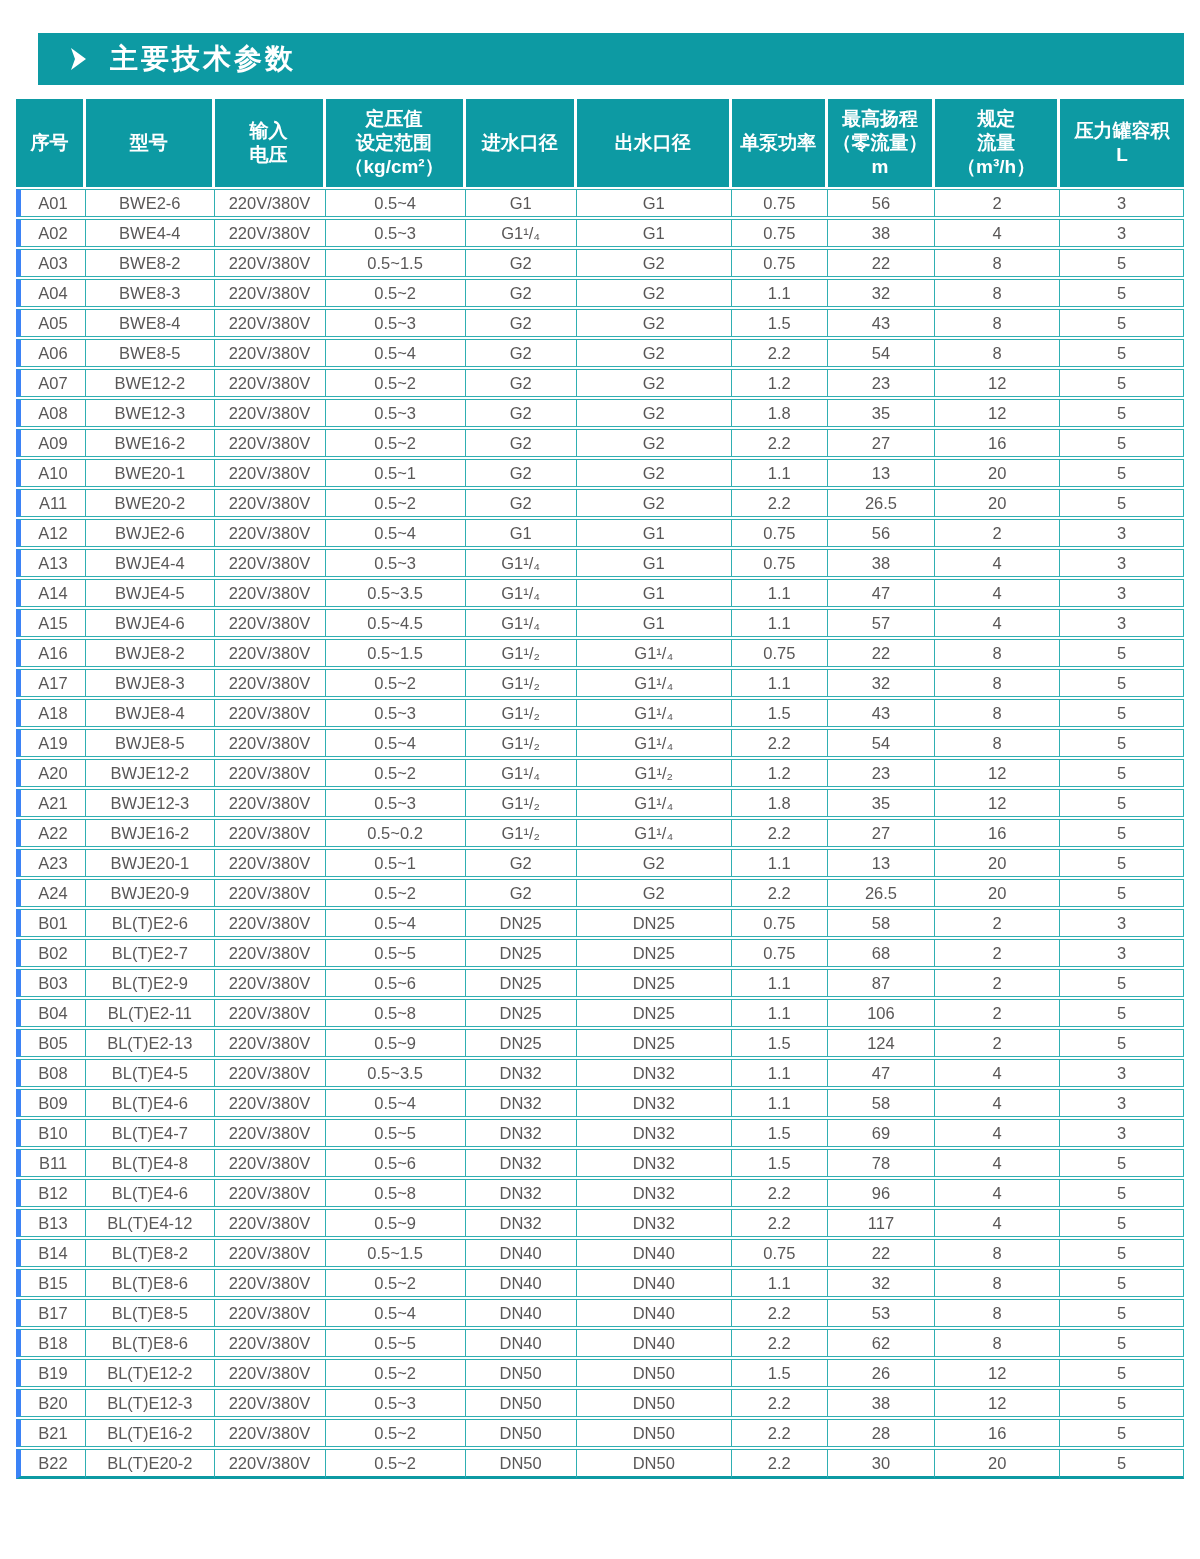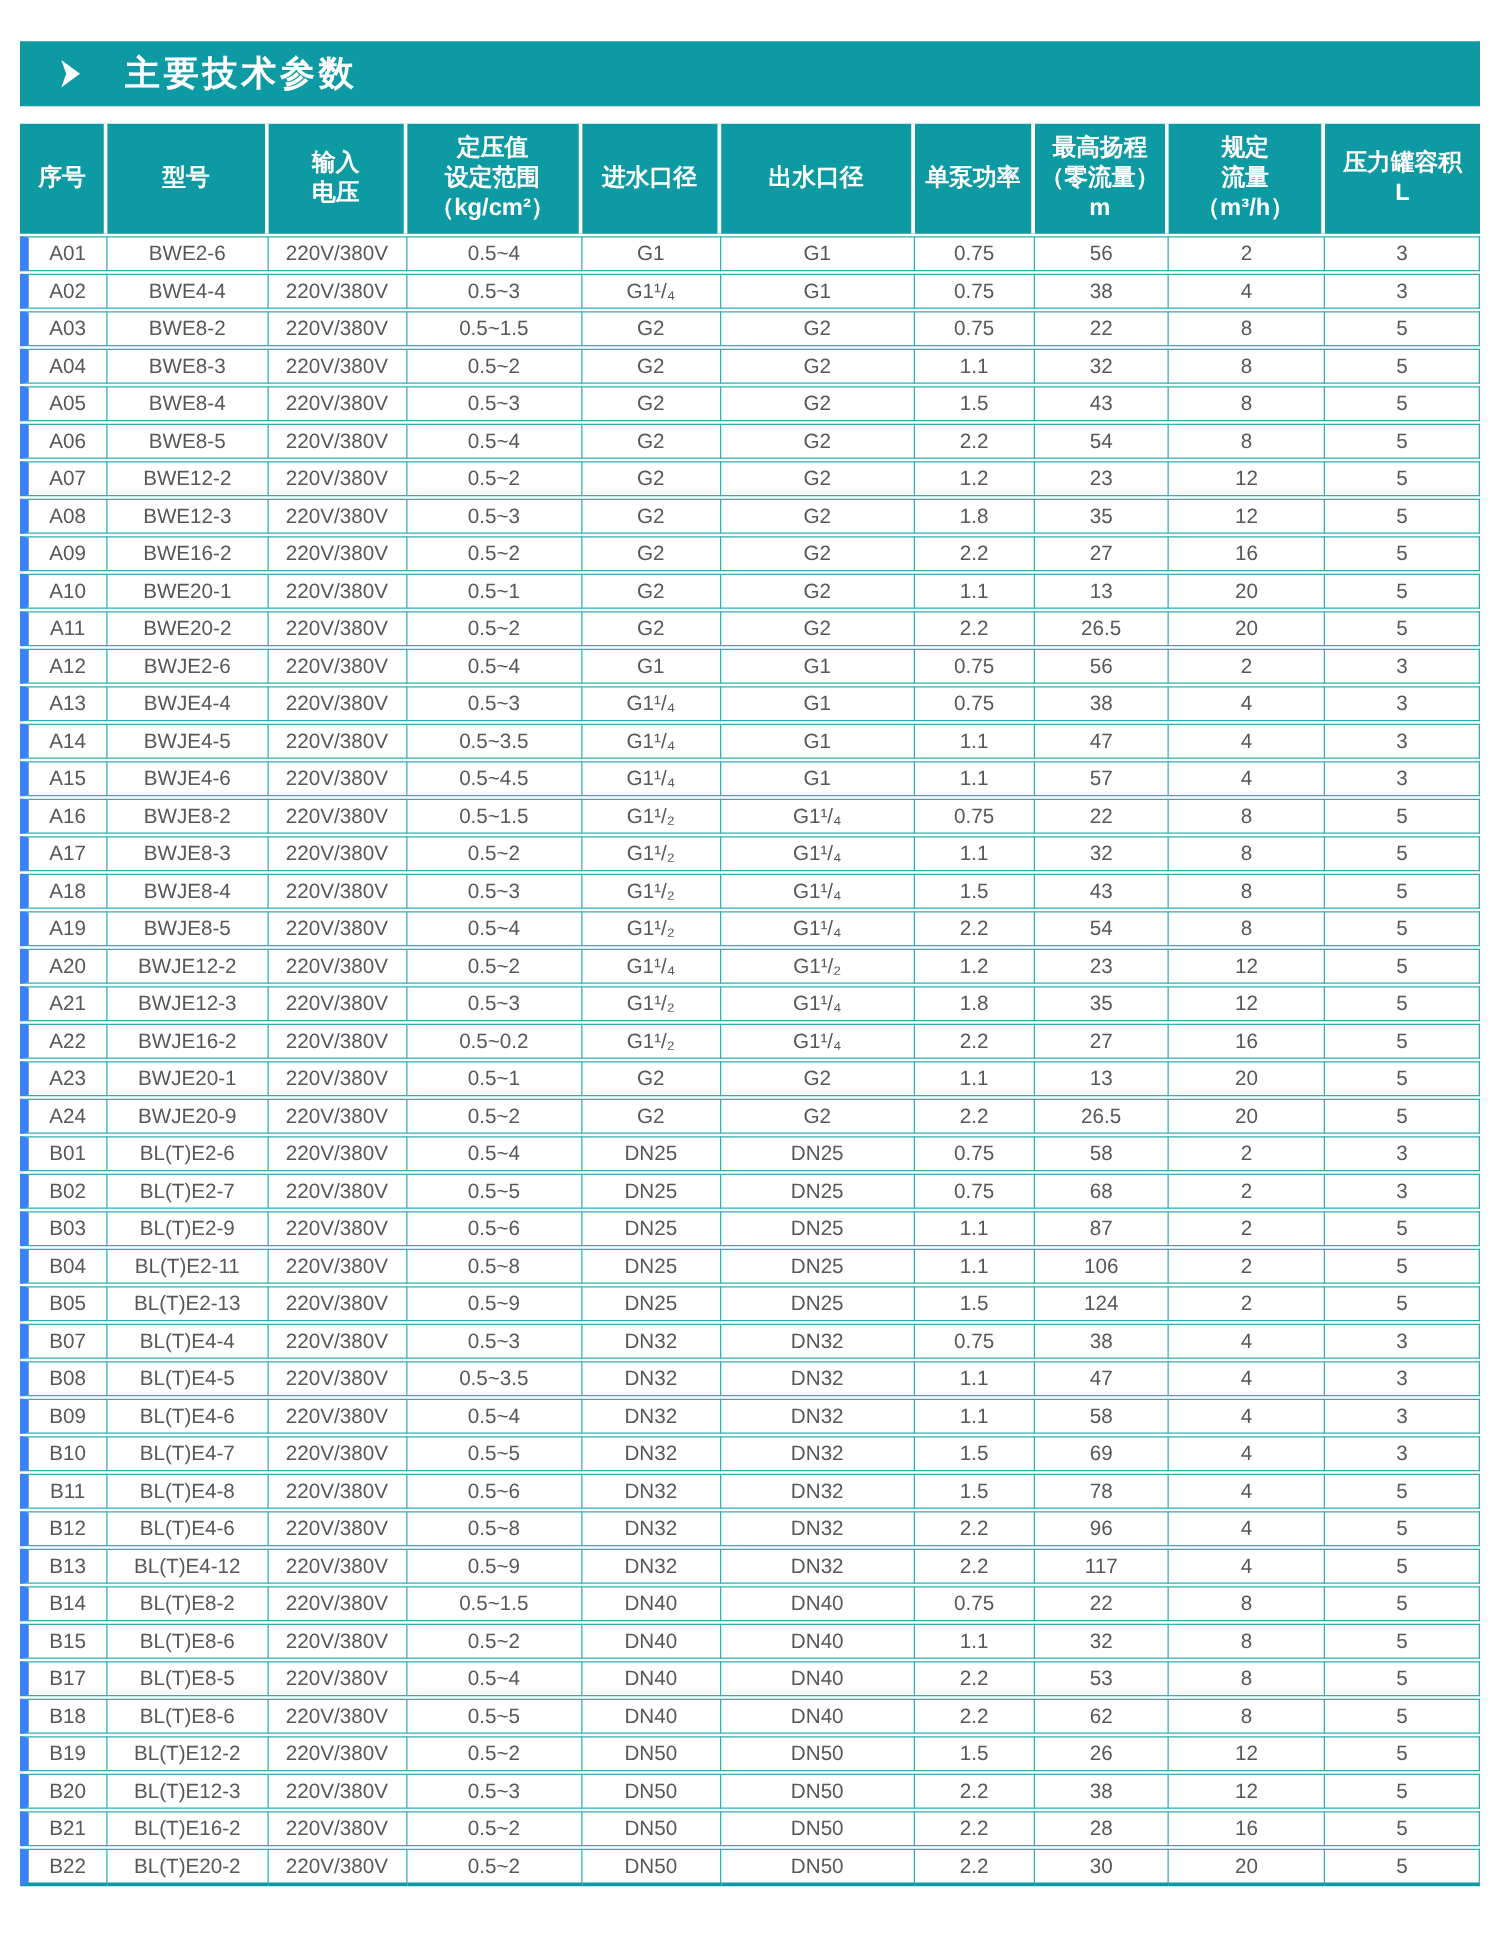--- a/index.html
+++ b/index.html
@@ -14,22 +14,23 @@
     padding: 33px 16px 0 16px;
     background: #ffffff;
   }
   
   .title-bar {
     background: #0d9aa3;
     height: 52px;
     display: flex;
     align-items: center;
     padding-left: 30px;
-    gap: 32px;
+    gap: 20px;
     margin-bottom: 12px;
+    margin-left: 22px;
   }
   .title-bar .chevron {
     display: inline-flex;
     align-items: center;
   }
   .title-bar h1 {
     margin: 0;
     color: #ffffff;
     font-size: 28px;
     font-weight: bold;
@@ -64,21 +65,21 @@
     vertical-align: middle;
     height: 26px;
     padding: 0 3px;
     border-top: 1px solid #2fafb2;
     border-bottom: 1px solid #2fafb2;
     border-right: 1px solid #2fafb2;
     white-space: nowrap;
     overflow: hidden;
   }
   table.spec td:first-child {
-    border-left: 7px solid #3b82f6;
+    border-left: 5px solid #3b82f6;
   }
   table.spec tbody tr:last-child td {
     border-bottom: 3px solid #0d9aa3;
   }
 </style>
 </head>
 <body>
 
 <div class="page">
 
@@ -469,32 +470,20 @@
           <td>220V/380V</td>
           <td>0.5~9</td>
           <td>DN25</td>
           <td>DN25</td>
           <td>1.5</td>
           <td>124</td>
           <td>2</td>
           <td>5</td>
         </tr>
         <tr>
-          <td>B07</td>
-          <td>BL(T)E4-4</td>
-          <td>220V/380V</td>
-          <td>0.5~3</td>
-          <td>DN32</td>
-          <td>DN32</td>
-          <td>0.75</td>
-          <td>38</td>
-          <td>4</td>
-          <td>3</td>
-        </tr>
-        <tr>
           <td>B08</td>
           <td>BL(T)E4-5</td>
           <td>220V/380V</td>
           <td>0.5~3.5</td>
           <td>DN32</td>
           <td>DN32</td>
           <td>1.1</td>
           <td>47</td>
           <td>4</td>
           <td>3</td>

